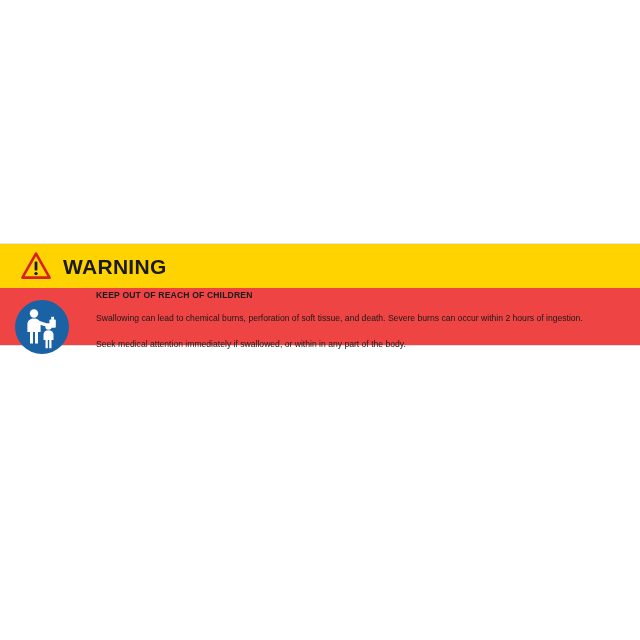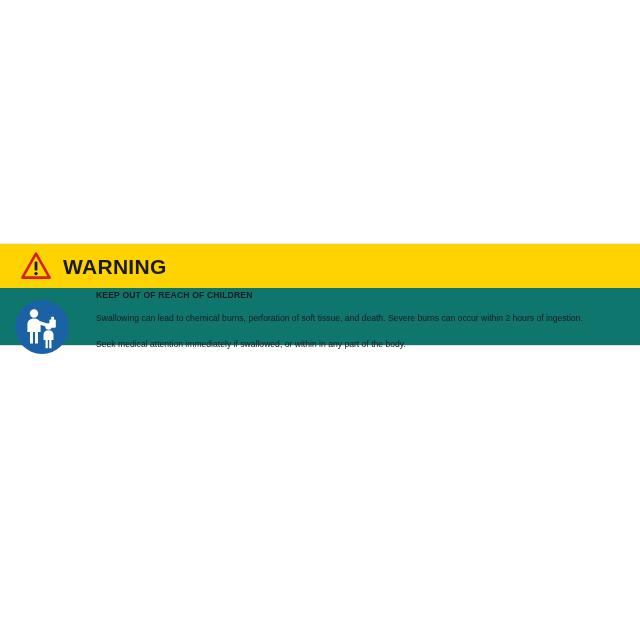--- a/index.html
+++ b/index.html
@@ -48,21 +48,21 @@
     font-size: 21px;
     font-weight: bold;
     letter-spacing: 0.3px;
     color: #1a1a1a;
     line-height: 1;
   }
   .warning-body {
     position: relative;
     width: 640px;
     height: 57px;
-    background: #0f766e;
+    background: #ef4444;
     border-bottom: 1px solid #dcdcdc;
   }
   .child-icon {
     position: absolute;
     left: 14px;
     top: 11px;
     width: 56px;
     height: 56px;
     display: block;
   }

